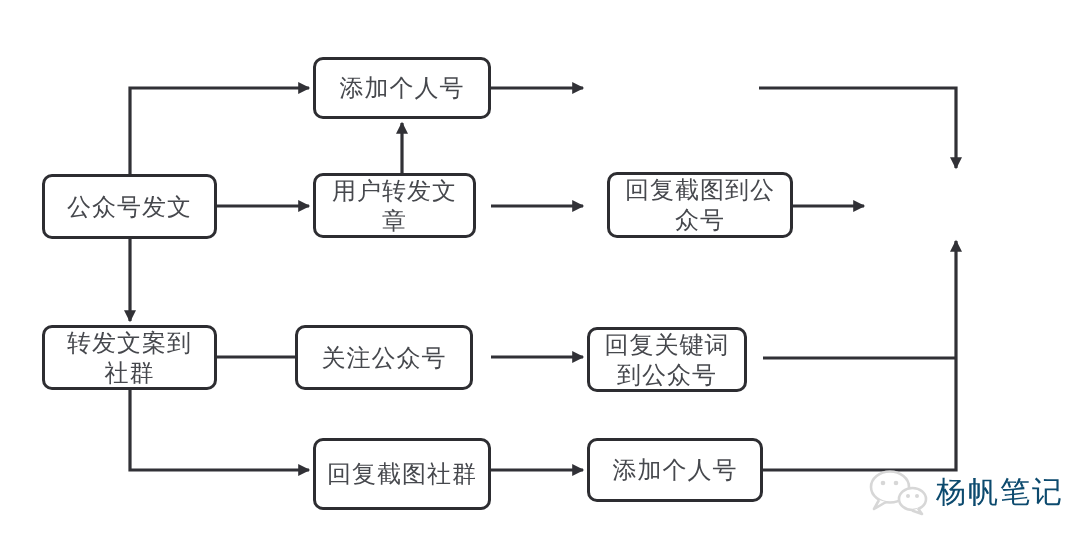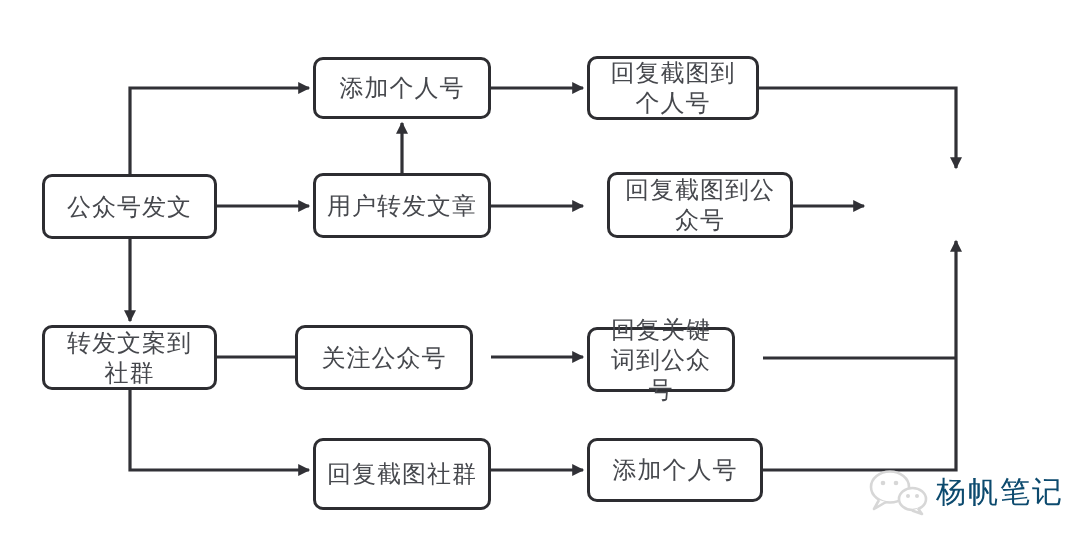--- a/index.html
+++ b/index.html
@@ -65,32 +65,31 @@
 
     <path d="M763,358 L956,358"></path>
 
     <path d="M763,470 L956,470 L956,241" marker-end="url(#arrow)"></path>
   </svg>
 
   <div class="node" style="left:42px;top:174px;width:175px;height:65px;">公众号发文</div>
 
   <div class="node" style="left:313px;top:57px;width:178px;height:62px;">添加个人号</div>
 
-  <div class="node" style="left:313px;top:173px;width:178px;height:65px;">用户转发文章</div>
+  <div class="node" style="left:313px;top:173px;width:163px;height:65px;">用户转发文章</div>
 
-  <div class="node" style="left:587px;top:56px;width:172px;height:64px;">回复截图到个人号</div>
 
   <div class="node" style="left:587px;top:172px;width:186px;height:66px;margin-left:20px;">回复截图到公众号</div>
 
 
   <div class="node" style="left:42px;top:325px;width:175px;height:65px;">转发文案到社群</div>
 
   <div class="node" style="left:295px;top:325px;width:178px;height:65px;">关注公众号</div>
 
-  <div class="node" style="left:587px;top:327px;width:148px;height:65px;">回复关键词到公众号</div>
+  <div class="node" style="left:587px;top:327px;width:160px;height:65px;">回复关键词到公众号</div>
 
   <div class="node" style="left:313px;top:438px;width:178px;height:72px;">回复截图社群</div>
 
   <div class="node" style="left:587px;top:438px;width:176px;height:64px;">添加个人号</div>
 
   <div class="watermark">
     <svg width="64" height="48" viewBox="0 0 64 48">
       <g stroke="#d7d7d7" stroke-width="2.6" fill="#ffffff">
         <ellipse cx="24" cy="19" rx="19" ry="15.5"></ellipse>
         <path d="M13,32 L8,41 L20,34" stroke-linejoin="round"></path>

